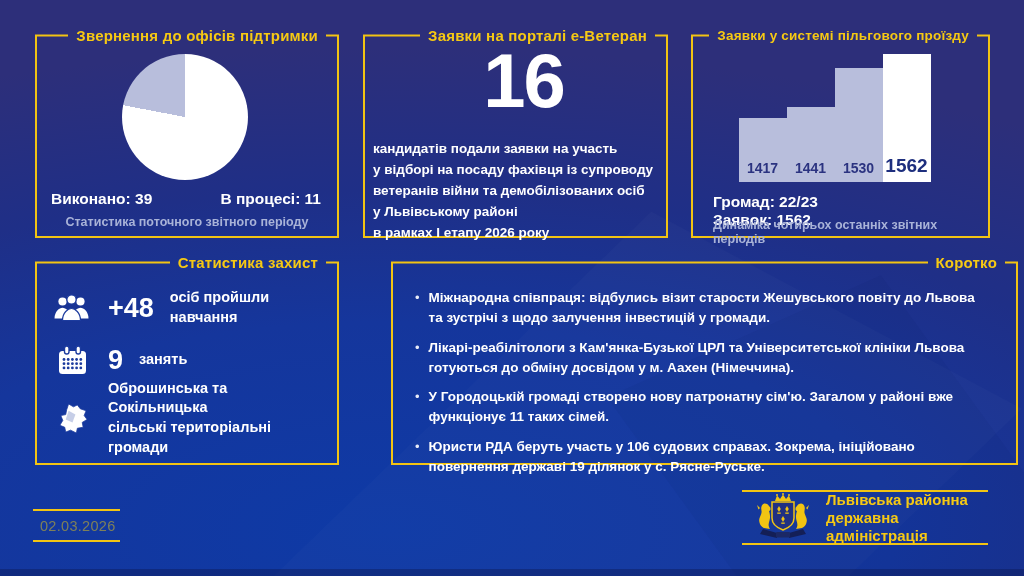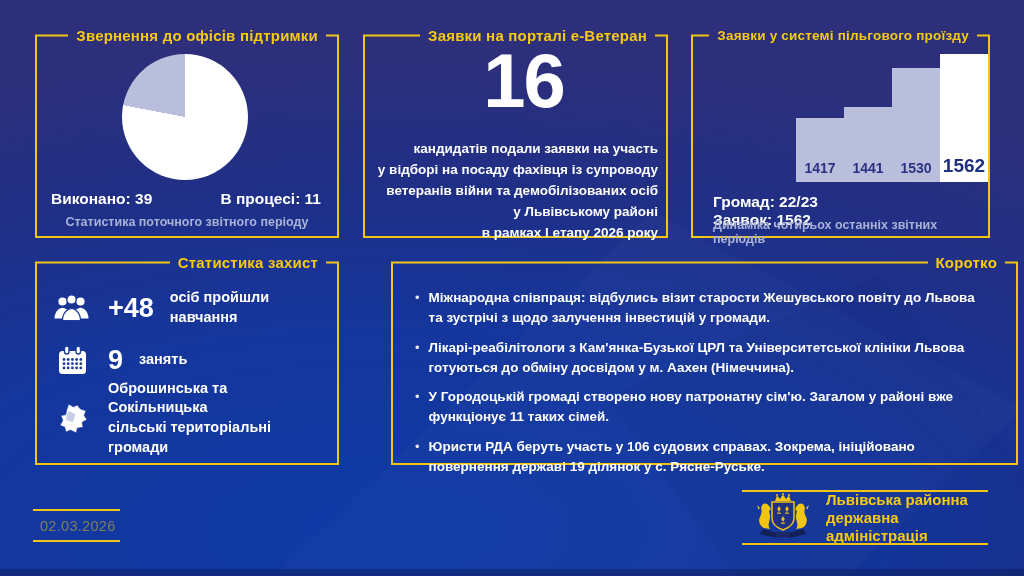--- a/index.html
+++ b/index.html
@@ -32,27 +32,27 @@
   .pie{ position:absolute; left:85px; top:19px; width:126px; height:126px; border-radius:50%; }
   .pie-labels{ position:absolute; left:14px; right:16px; top:155px; display:flex; justify-content:space-between; }
   .stat-label{ color:#fff; font-weight:bold; font-size:15.5px; }
   .panel-subtitle{ position:absolute; left:0; right:0; top:180px; text-align:center;
                    color:#A9B3D8; font-size:12.5px; font-weight:bold; }
 
   
   #panel-eveteran{ left:363px; top:35px; width:305px; height:203px; }
   .big-number{ position:absolute; left:16px; right:0; top:2px; text-align:center;
                color:#fff; font-size:76px; font-weight:bold; letter-spacing:-2px; }
-  .eveteran-desc{ position:absolute; left:8px; right:8px; top:104px; text-align:right;
+  .eveteran-desc{ position:absolute; left:8px; right:8px; top:104px; text-align:left;
                   color:#fff; font-size:13.5px; font-weight:bold; line-height:1.55; white-space:pre-line; }
 
   
   #panel-transit{ left:691px; top:35px; width:299px; height:203px; }
-  .bars{ position:absolute; left:0; right:0; top:19px; height:128px;
-         display:flex; justify-content:flex-end; align-items:flex-end; }
+  .bars{ position:absolute; left:0; right:12px; top:19px; height:128px;
+         display:flex; justify-content:center; align-items:flex-end; }
   .bar{ width:48px; display:flex; align-items:flex-end; justify-content:center; }
   .bar-value{ color:#2B3380; font-weight:bold; font-size:14px; padding-bottom:6px; }
   .bar:last-child .bar-value{ font-size:19px; color:#1E2F7E; padding-bottom:5px; }
   .bar-stats{ position:absolute; left:20px; right:20px; top:158px; display:flex; justify-content:space-between;flex-direction:column; }
   #panel-transit .panel-subtitle{ top:183px; text-align:left; left:20px; right:12px; }
 
   
   #panel-civil{ left:35px; top:262px; width:304px; height:203px; }
   .civil-row{ position:absolute; left:15px; right:10px; display:flex; align-items:center; gap:16px; }
   .civil-icon{ width:40px; display:flex; justify-content:center; flex:0 0 40px; }

